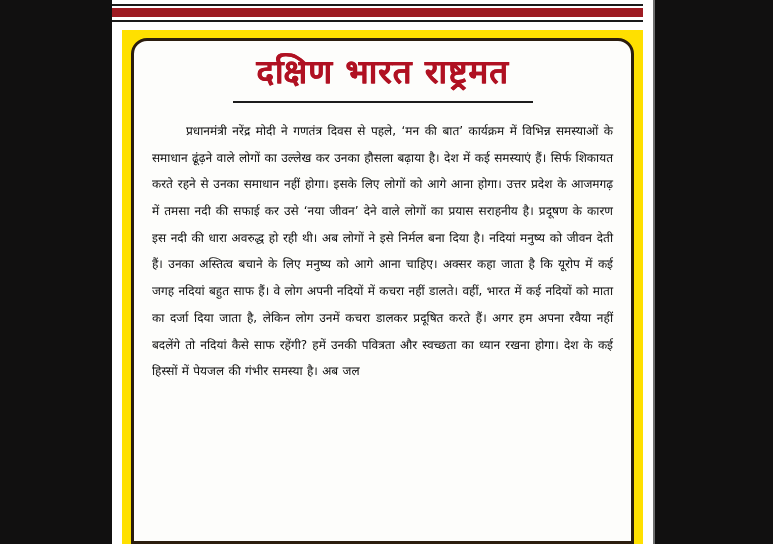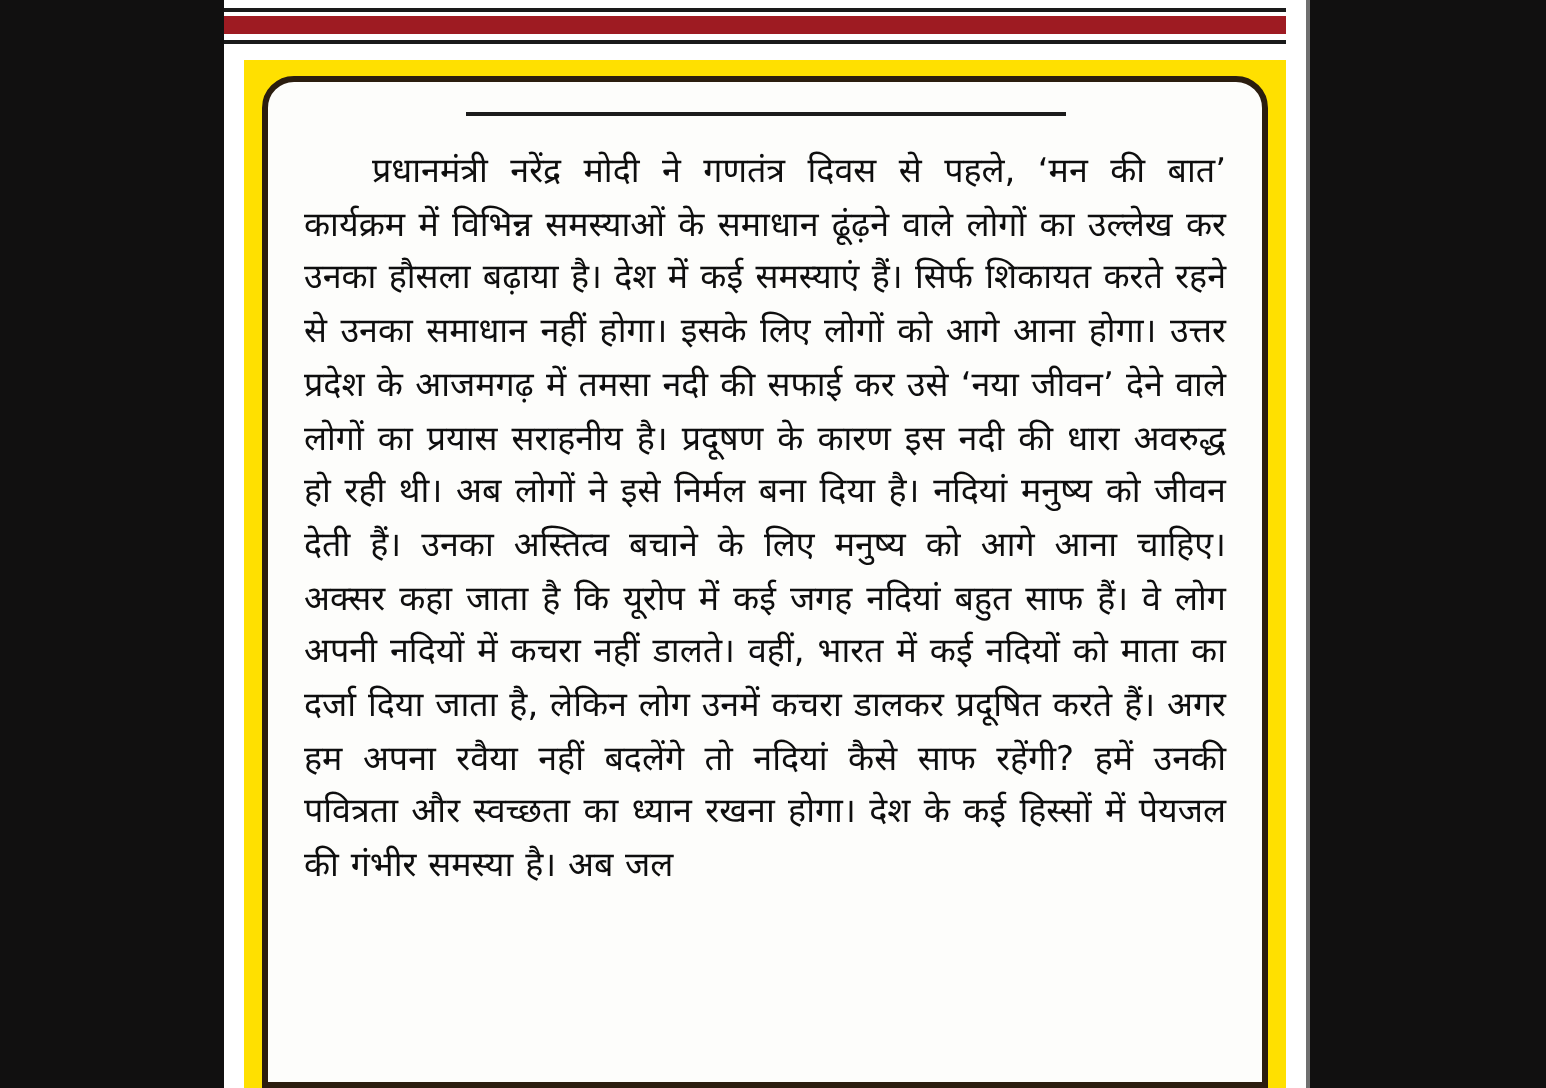--- a/index.html
+++ b/index.html
@@ -123,21 +123,21 @@
     margin-top: 12px;
     letter-spacing: 0.3px;
     white-space: nowrap;
   }
 
   
   #article-body {
     margin-top: 15px;
     color: #0e0e0e;
     font-family: "DejaVu Sans", sans-serif;
-    font-size: 17px;
+    font-size: 12px;
     line-height: 26.7px;
     text-align: justify;
     text-justify: inter-word;
     word-spacing: 0.5px;
     padding: 0 2px;
   }
   #article-body p {
     margin: 0;
     text-indent: 34px;
   }
@@ -153,20 +153,21 @@
   <div id="sheet">
 
     <div class="rule-bar" id="rule-line-top"></div>
     <div class="rule-bar" id="rule-band-red"></div>
     <div class="rule-bar" id="rule-line-bottom"></div>
 
     <div id="yellow-frame">
 
       <div id="card">
 
+        <div id="masthead">दक्षिण भारत राष्ट्रमत</div>
 
         <div id="masthead-rule"></div>
 
 
         <div id="article-body">
           <p>प्रधानमंत्री नरेंद्र मोदी ने गणतंत्र दिवस से पहले, ‘मन की बात’ कार्यक्रम में विभिन्न समस्याओं के समाधान ढूंढ़ने वाले लोगों का उल्लेख कर उनका हौसला बढ़ाया है। देश में कई समस्याएं हैं। सिर्फ शिकायत करते रहने से उनका समाधान नहीं होगा। इसके लिए लोगों को आगे आना होगा। उत्तर प्रदेश के आजमगढ़ में तमसा नदी की सफाई कर उसे ‘नया जीवन’ देने वाले लोगों का प्रयास सराहनीय है। प्रदूषण के कारण इस नदी की धारा अवरुद्ध हो रही थी। अब लोगों ने इसे निर्मल बना दिया है। नदियां मनुष्य को जीवन देती हैं। उनका अस्तित्व बचाने के लिए मनुष्य को आगे आना चाहिए। अक्सर कहा जाता है कि यूरोप में कई जगह नदियां बहुत साफ हैं। वे लोग अपनी नदियों में कचरा नहीं डालते। वहीं, भारत में कई नदियों को माता का दर्जा दिया जाता है, लेकिन लोग उनमें कचरा डालकर प्रदूषित करते हैं। अगर हम अपना रवैया नहीं बदलेंगे तो नदियां कैसे साफ रहेंगी? हमें उनकी पवित्रता और स्वच्छता का ध्यान रखना होगा। देश के कई हिस्सों में पेयजल की गंभीर समस्या है। अब जल</p>
         </div>
 
       </div>
     </div>

